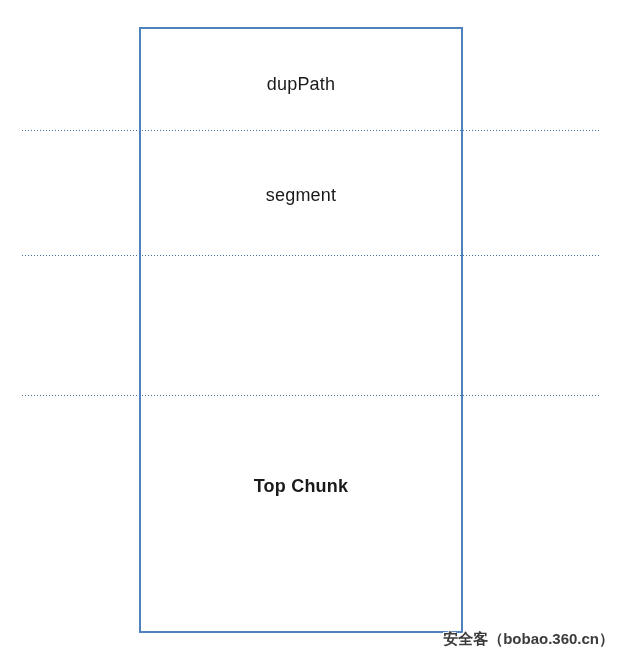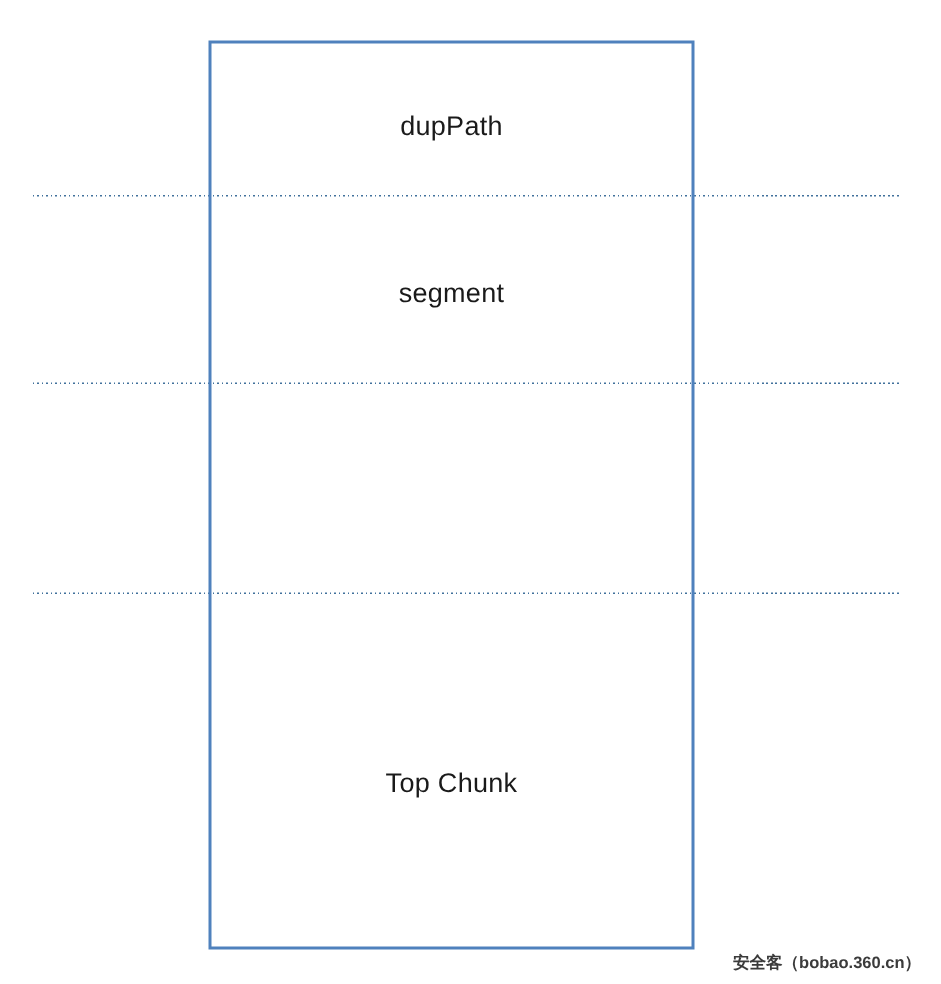--- a/index.html
+++ b/index.html
@@ -49,27 +49,27 @@
     width: 324px;
     text-align: center;
     font-size: 18px;
     line-height: 22px;
     color: #1a1a1a;
     letter-spacing: 0.2px;
   }
   .l0 { top: 73px; }
   .l1 { top: 184px; }
   .l2 { top: 320px; }
-  .l3 { top: 511px; }
+  .l3 { top: 475px; font-weight: bold; }
 
   .watermark {
     position: absolute;
     right: 13px;
     bottom: 7px;
-    font-size: 11px;
+    font-size: 15px;
     color: #3b3b3b;
     font-weight: bold;
     white-space: nowrap;
     text-shadow:
       -1px -1px 0 rgba(255,255,255,0.85),
        1px  1px 0 rgba(255,255,255,0.85),
        0 0 2px rgba(255,255,255,0.9);
   }
 </style>
 </head>

